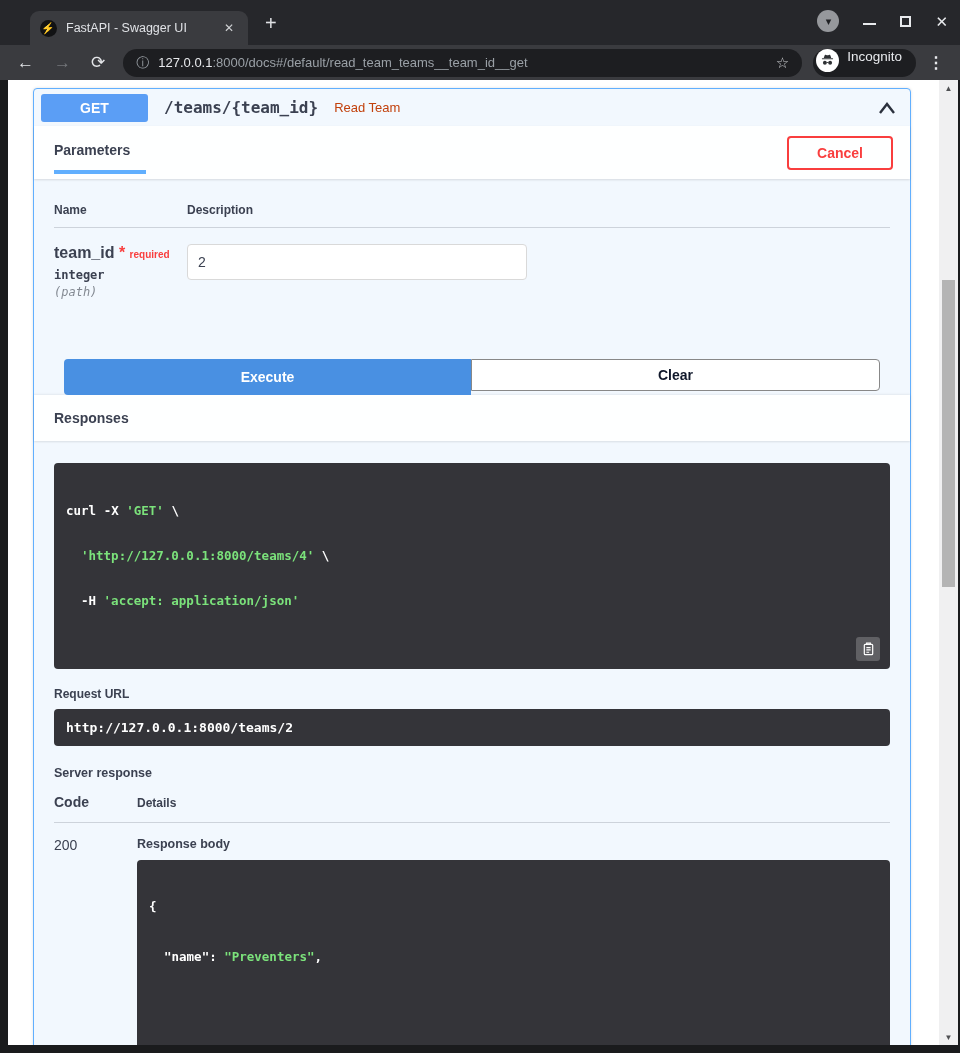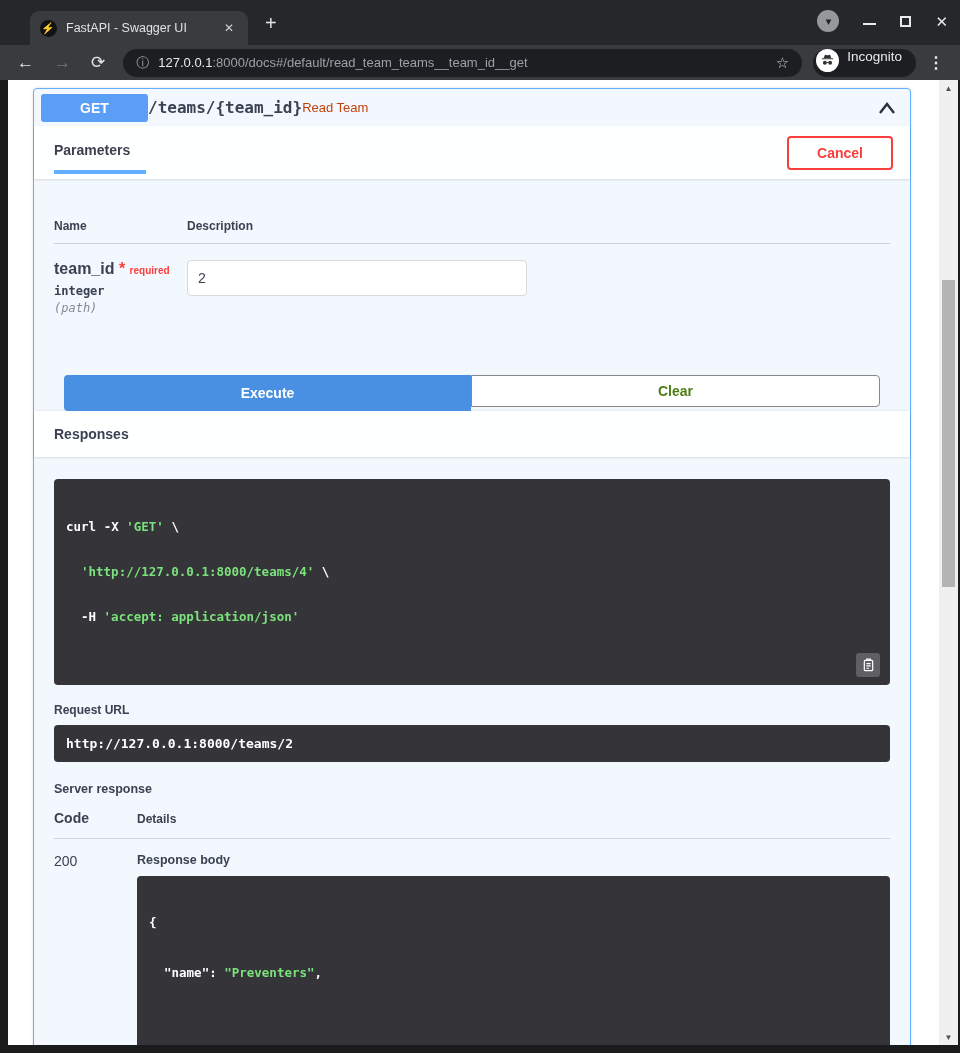--- a/index.html
+++ b/index.html
@@ -45,52 +45,52 @@
   
   .content { position:absolute; top:80px; left:8px; width:950px; height:965px; background:#fff; }
   .page { position:absolute; top:0; left:0; right:19px; bottom:0; overflow:hidden; }
 
   .opblock {
     margin:8px 28px 0 25px;
     border:1px solid #61affe; border-radius:4px;
     background:#f2f8fe; min-height:1200px;
     box-shadow:0 0 3px rgba(0,0,0,.12);
   }
-  .opblock-header { display:flex; align-items:center; gap:0; padding:4px 12px 4px 7px; height:37px; cursor:pointer; }
+  .opblock-header { display:flex; align-items:center; gap:16px; padding:4px 12px 4px 7px; height:37px; cursor:pointer; }
   .method-badge { background:#5b9ef5; color:#fff; font-weight:bold; font-size:14px;
     width:107px; text-align:center; padding:6px 0; border-radius:3px; flex:none; }
   .op-path { font-family:"DejaVu Sans Mono", monospace; font-weight:bold; font-size:16px; color:#3b4151; }
   .op-summary { font-size:13px; color:#c2410c; }
   .chev { margin-left:auto; }
 
   .section-header { position:relative; height:53px; background:rgba(255,255,255,.88);
     box-shadow:0 1px 2px rgba(0,0,0,.12); }
   .p-title { position:absolute; left:20px; top:16px; font-size:14px; font-weight:bold; color:#3b4151; }
   .p-bar { position:absolute; left:20px; top:44px; width:92px; height:4px; background:#61affe; }
   .cancel-btn { position:absolute; right:17px; top:10px; background:transparent;
     border:2px solid #f93e3e; color:#f93e3e; font-weight:bold; font-size:14px;
     padding:7px 28px; border-radius:4px; font-family:inherit; }
 
-  .params-area { padding:28px 20px 0 20px; }
+  .params-area { padding:12px 20px 0 20px; }
   .grid-n { display:grid; grid-template-columns:133px 1fr; }
   .col-head { font-size:12px; font-weight:bold; color:#3b4151; }
   .head-row { padding:12px 0 10px; border-bottom:1px solid rgba(59,65,81,.2); }
   .param-row { padding-top:16px; }
   .param-name { font-size:16px; font-weight:bold; color:#3b4151; }
   .req-star { color:#f93e3e; }
   .req-label { color:#f93e3e; font-size:10px; }
   .param-type { font-family:"DejaVu Sans Mono", monospace; font-size:12px; font-weight:bold; color:#3b4151; margin-top:6px; }
   .param-loc { font-family:"DejaVu Sans Mono", monospace; font-size:12px; font-style:italic; color:#848a93; margin-top:3px; }
   .param-input { width:340px; height:36px; border:1px solid #d9d9d9; border-radius:4px;
     padding:0 10px; font-size:14px; color:#3b4151; font-family:inherit; background:#fff; }
 
   .execute-wrapper { display:flex; margin:60px 30px 0; }
   .btn-execute { flex:1; height:36px; background:#4990e2; color:#fff; border:none;
     font-weight:bold; font-size:14px; border-radius:4px 0 0 4px; font-family:inherit; }
-  .btn-clear { flex:1; height:32px; background:#fff; color:#4d7c0f; border:1px solid #888;
+  .btn-clear { flex:1; height:32px; background:#fff; color:#0f172a; border:1px solid #888;
     font-weight:bold; font-size:14px; border-radius:0 4px 4px 0; font-family:inherit; }
 
   .responses-band { height:46px; background:rgba(255,255,255,.88);
     box-shadow:0 1px 2px rgba(0,0,0,.1), 0 -1px 2px rgba(0,0,0,.06);
     display:flex; align-items:center; padding:0 20px; }
   .band-title { font-size:14px; font-weight:bold; color:#3b4151; }
 
   .responses-inner { padding:14px 20px 20px; }
   .small-label { font-size:12px; font-weight:bold; color:#3b4151; }
   .code-block { background:#343439; border-radius:4px; color:#fff;

